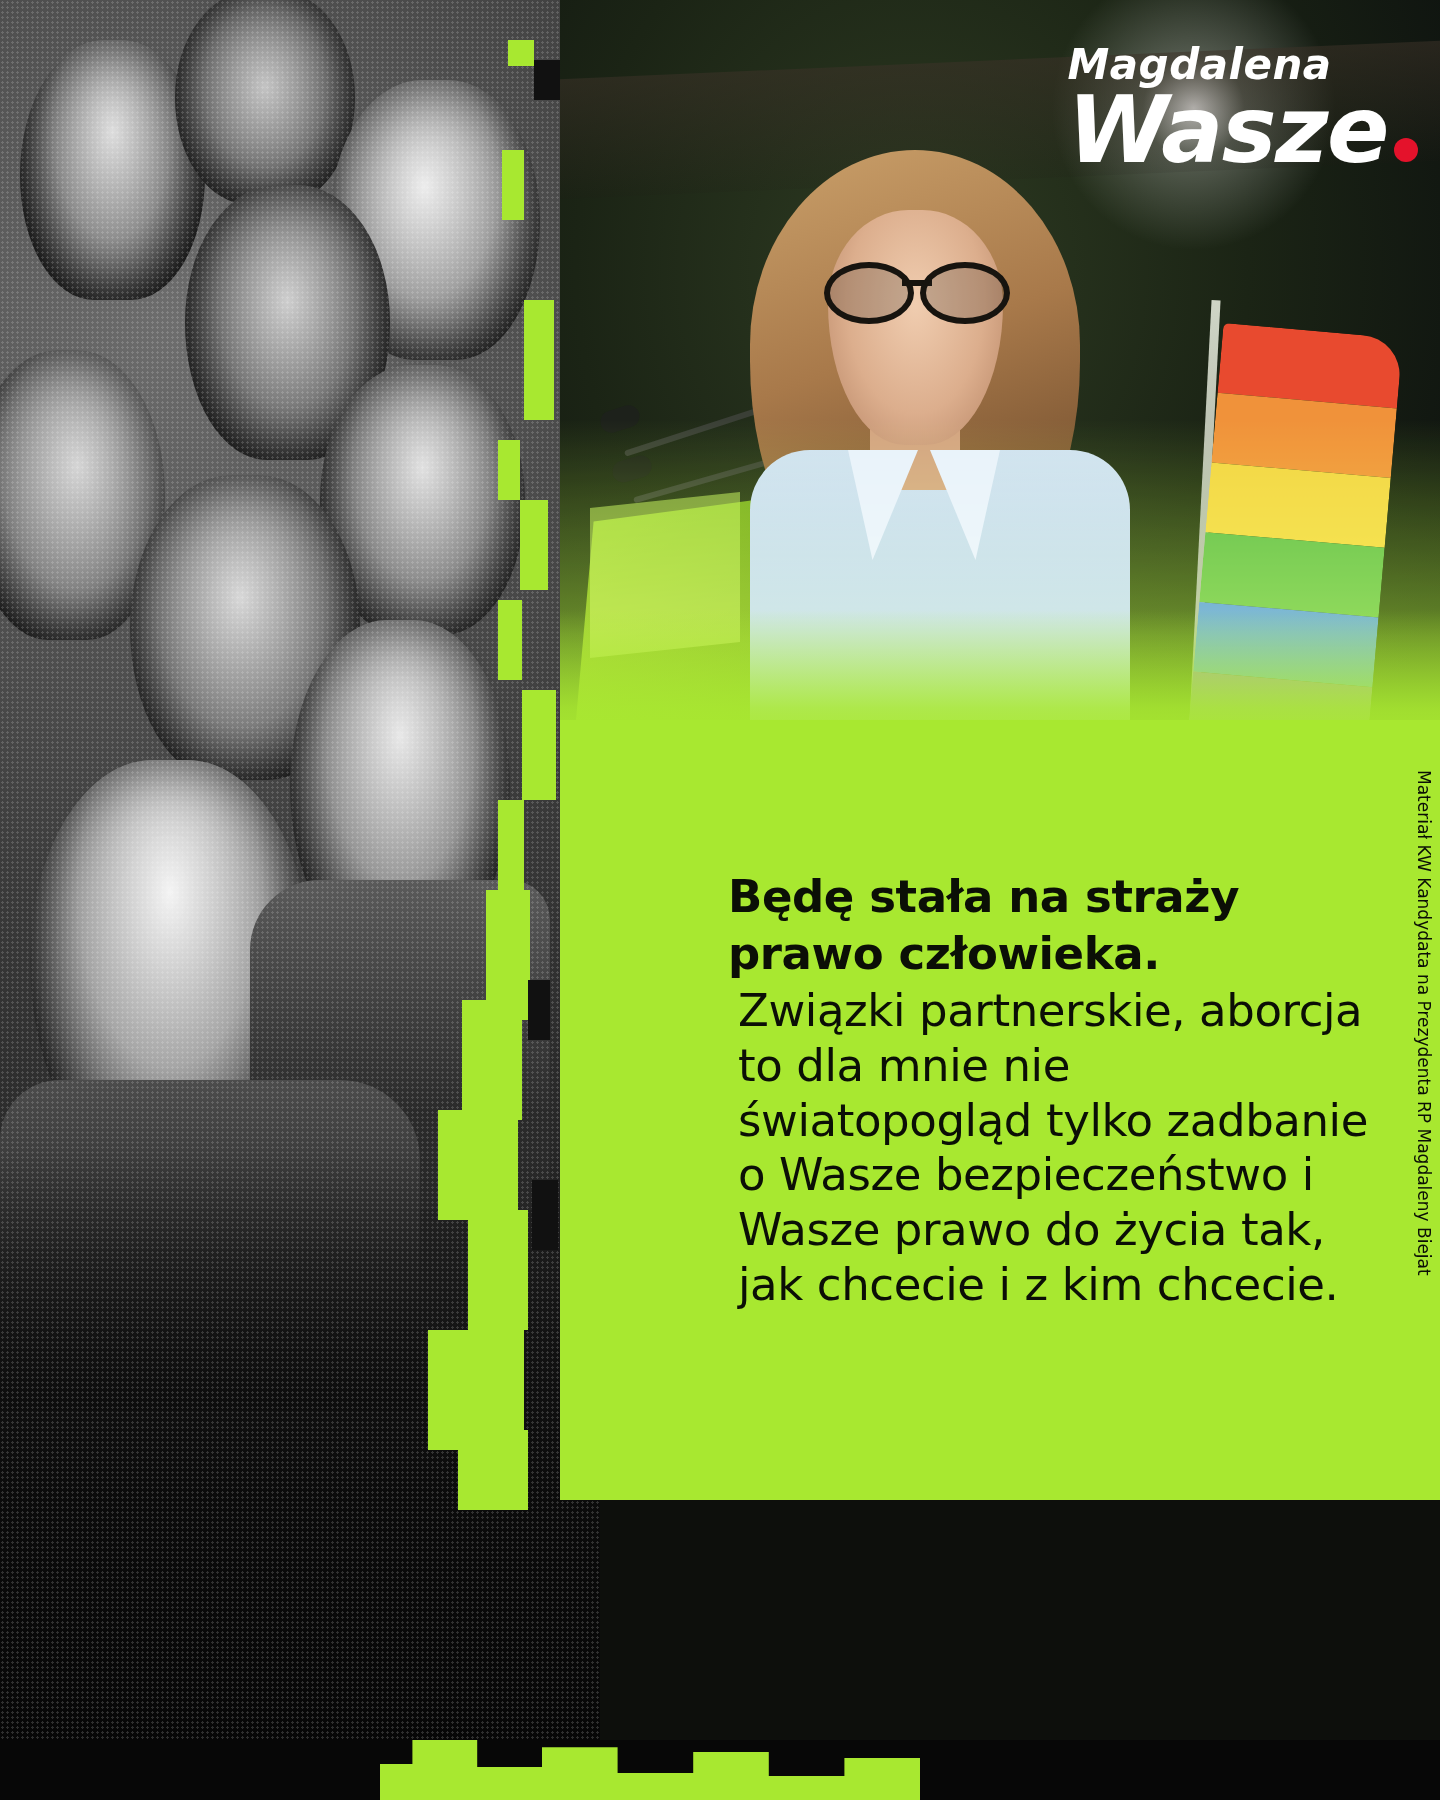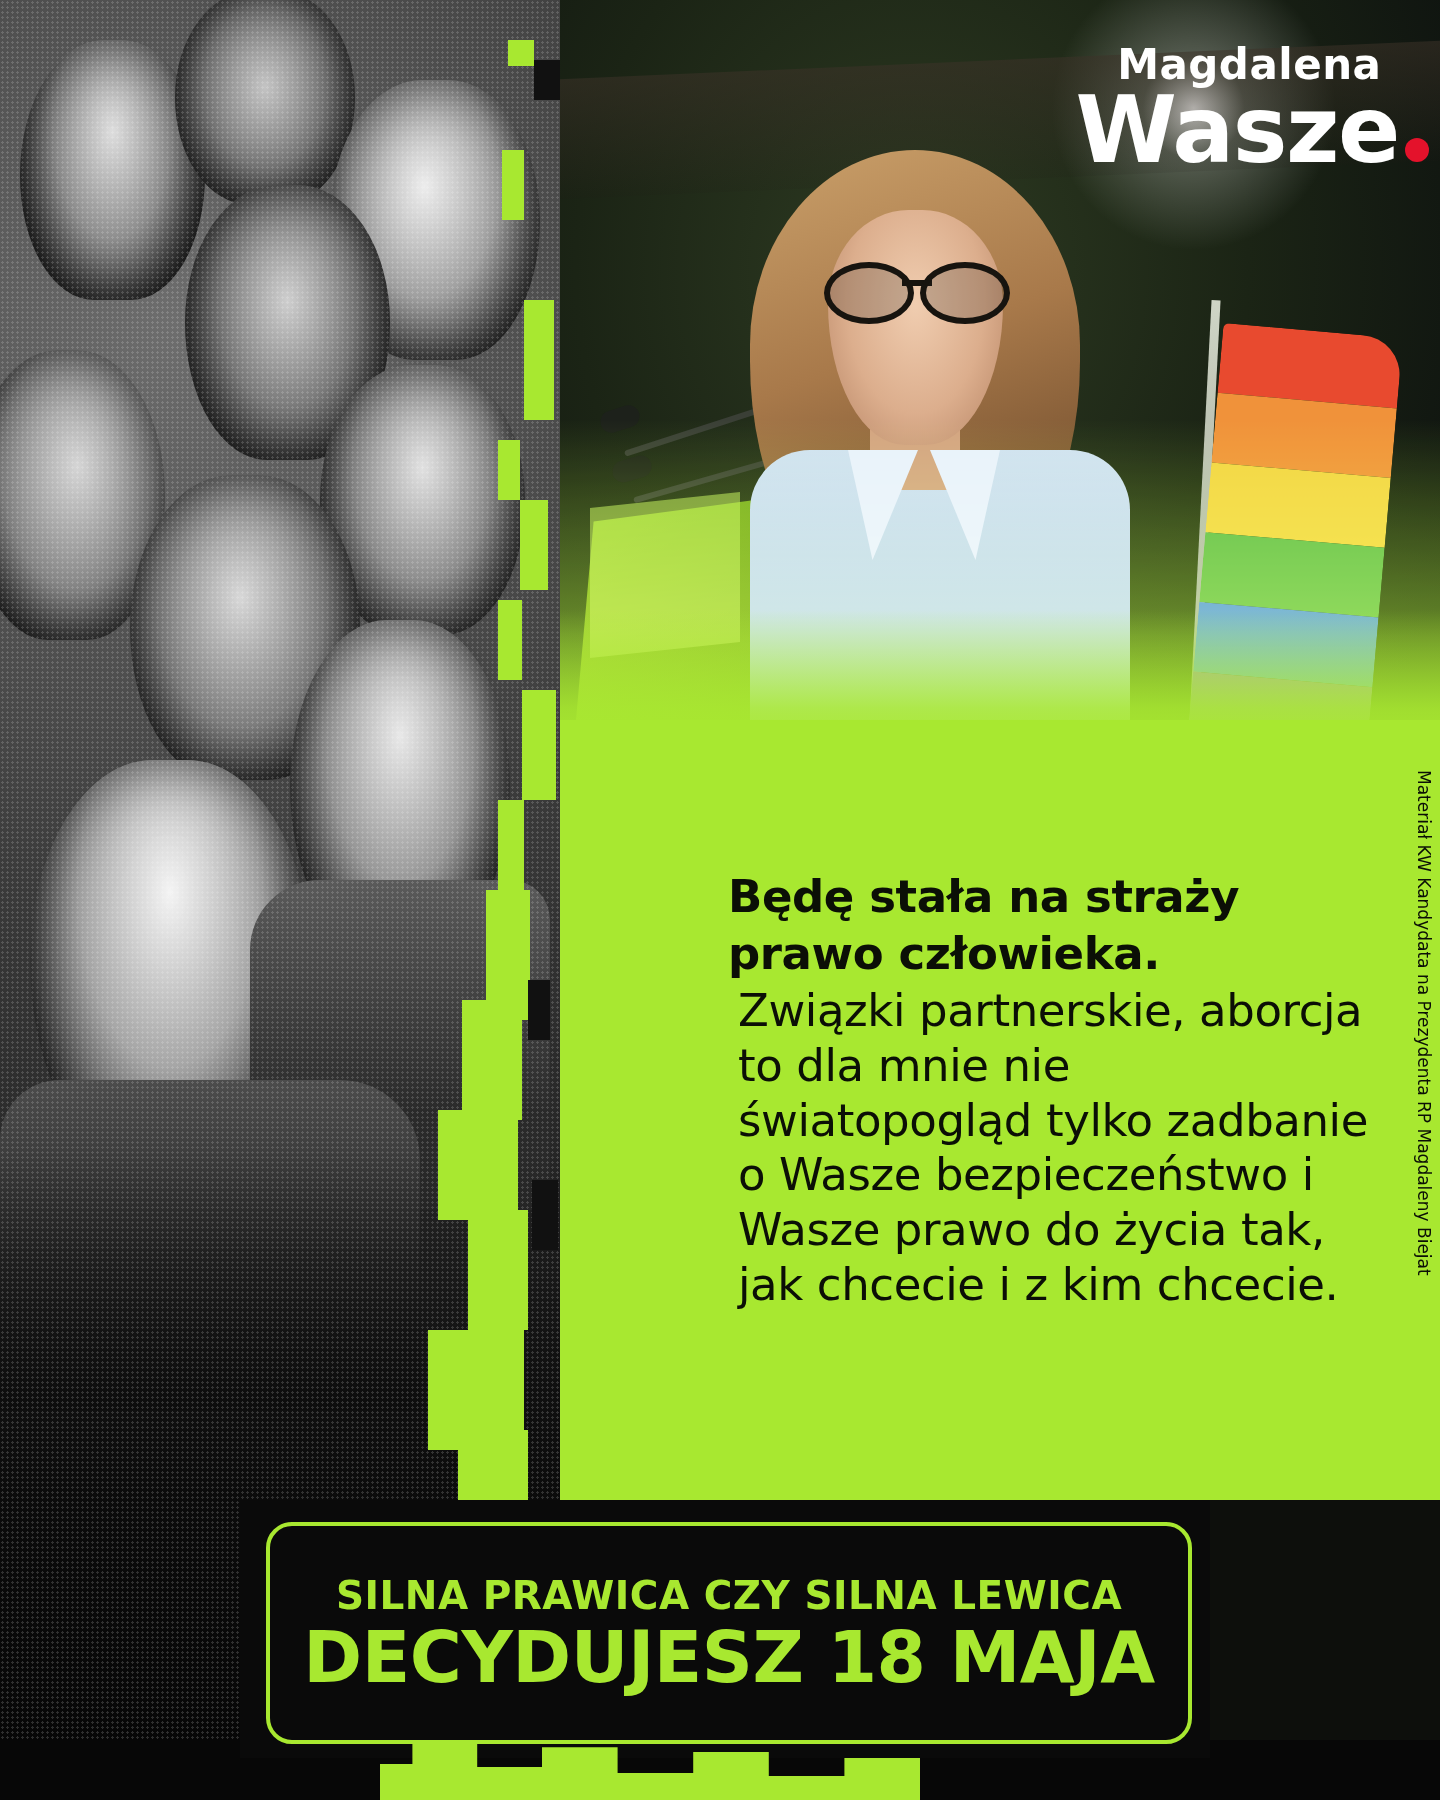--- a/index.html
+++ b/index.html
@@ -247,24 +247,25 @@
   .quote .bold {
     font-weight: 700;
     display: block;
     margin-bottom: 2px;
   }
   .quote .rest { font-weight: 400; display: block; margin-left: 10px; }
 
   
   .logo {
     position: absolute;
-    right: 11px;
+    right: 22px;
     top: 40px;
-    text-align: center;
+    text-align: left;
     z-index: 9;
+    font-style: italic;
   }
   .logo .first {
     display: block;
     color: #fff;
     font-weight: 700;
     font-size: 42px;
     letter-spacing: 0.5px;
     font-family: "DejaVu Sans", sans-serif;
     margin-right: 6px;
   }
@@ -439,23 +440,17 @@
   </div>
 
   <div class="quote">
     <span class="bold">Będę stała na straży</span>
     <span class="bold">prawo człowieka.</span>
     <span class="rest">Związki partnerskie, aborcja to dla mnie nie światopogląd tylko zadbanie o Wasze bezpieczeństwo i Wasze prawo do życia tak, jak chcecie i z kim chcecie.</span>
   </div>
 
   <div class="disclaimer">Materiał KW Kandydata na Prezydenta RP Magdaleny Biejat</div>
 
-  <div class="banner">
-    <div class="banner-inner">
-      <div class="banner-line1">SILNA PRAWICA CZY SILNA LEWICA</div>
-      <div class="banner-line2">DECYDUJESZ 18 MAJA</div>
-    </div>
-  </div>
 
   <div class="bottom-teeth"></div>
   <div class="bottom-strip"></div>
 
 </div>
 
 </body></html>

